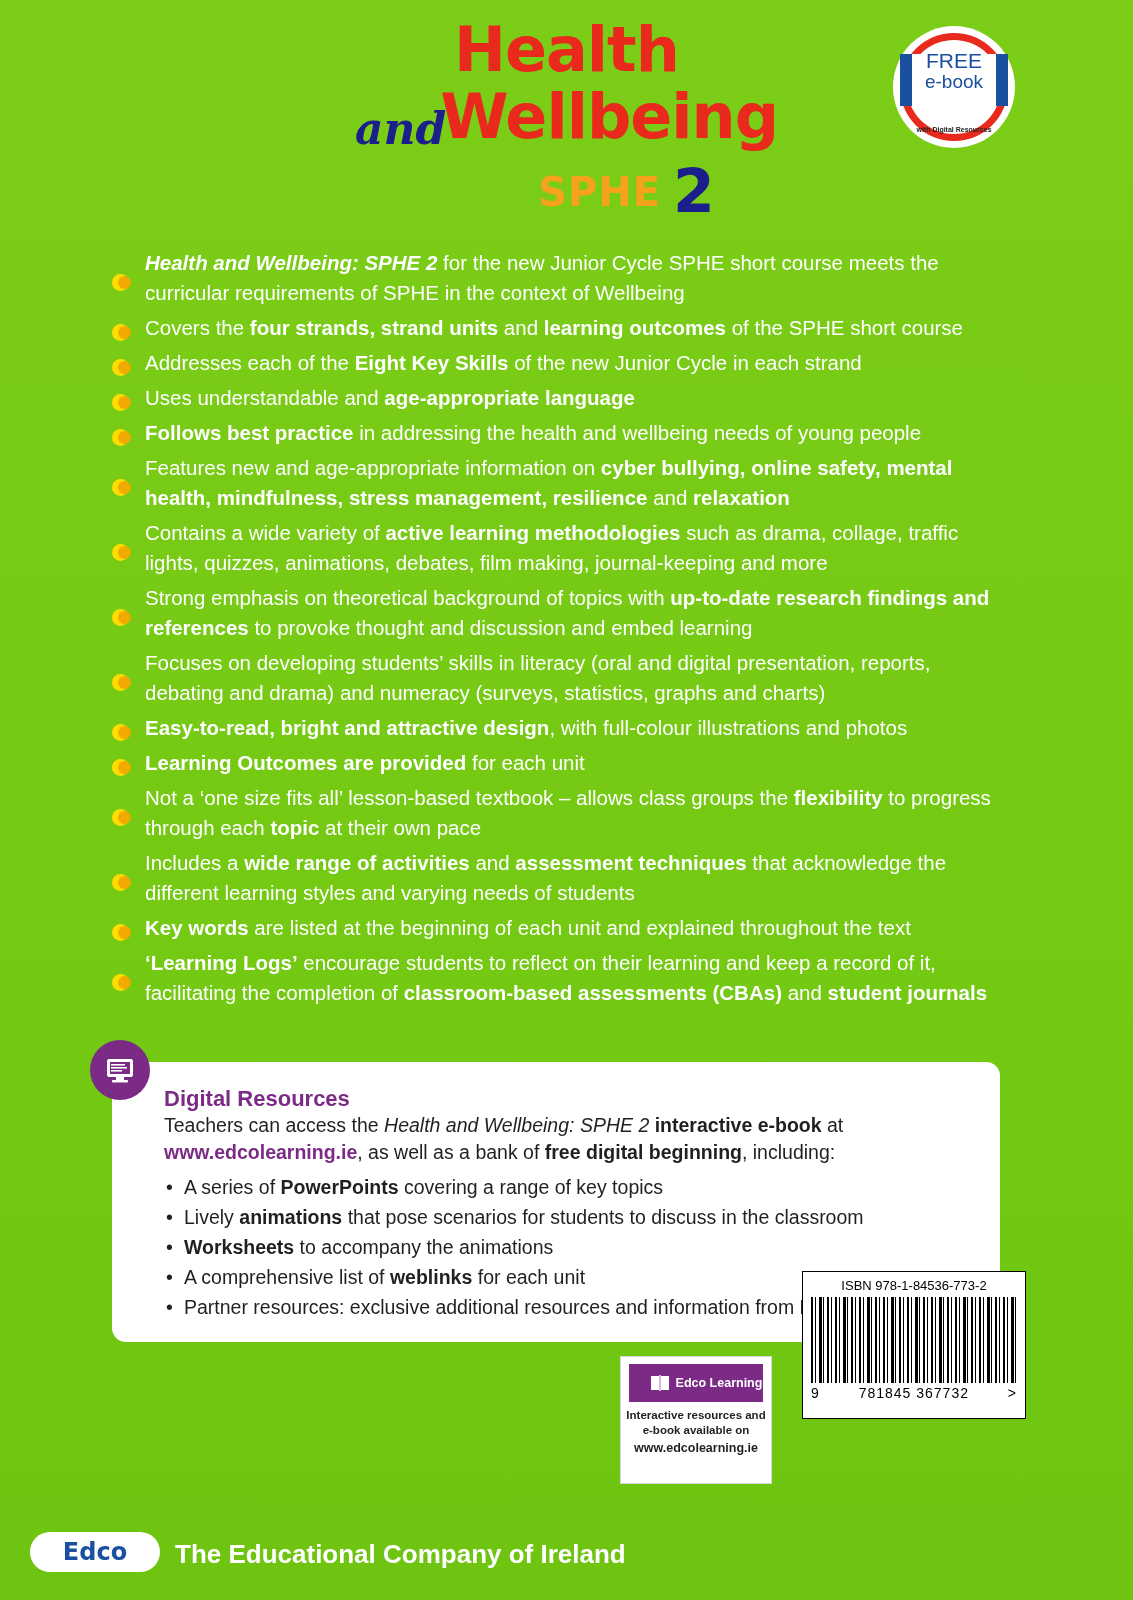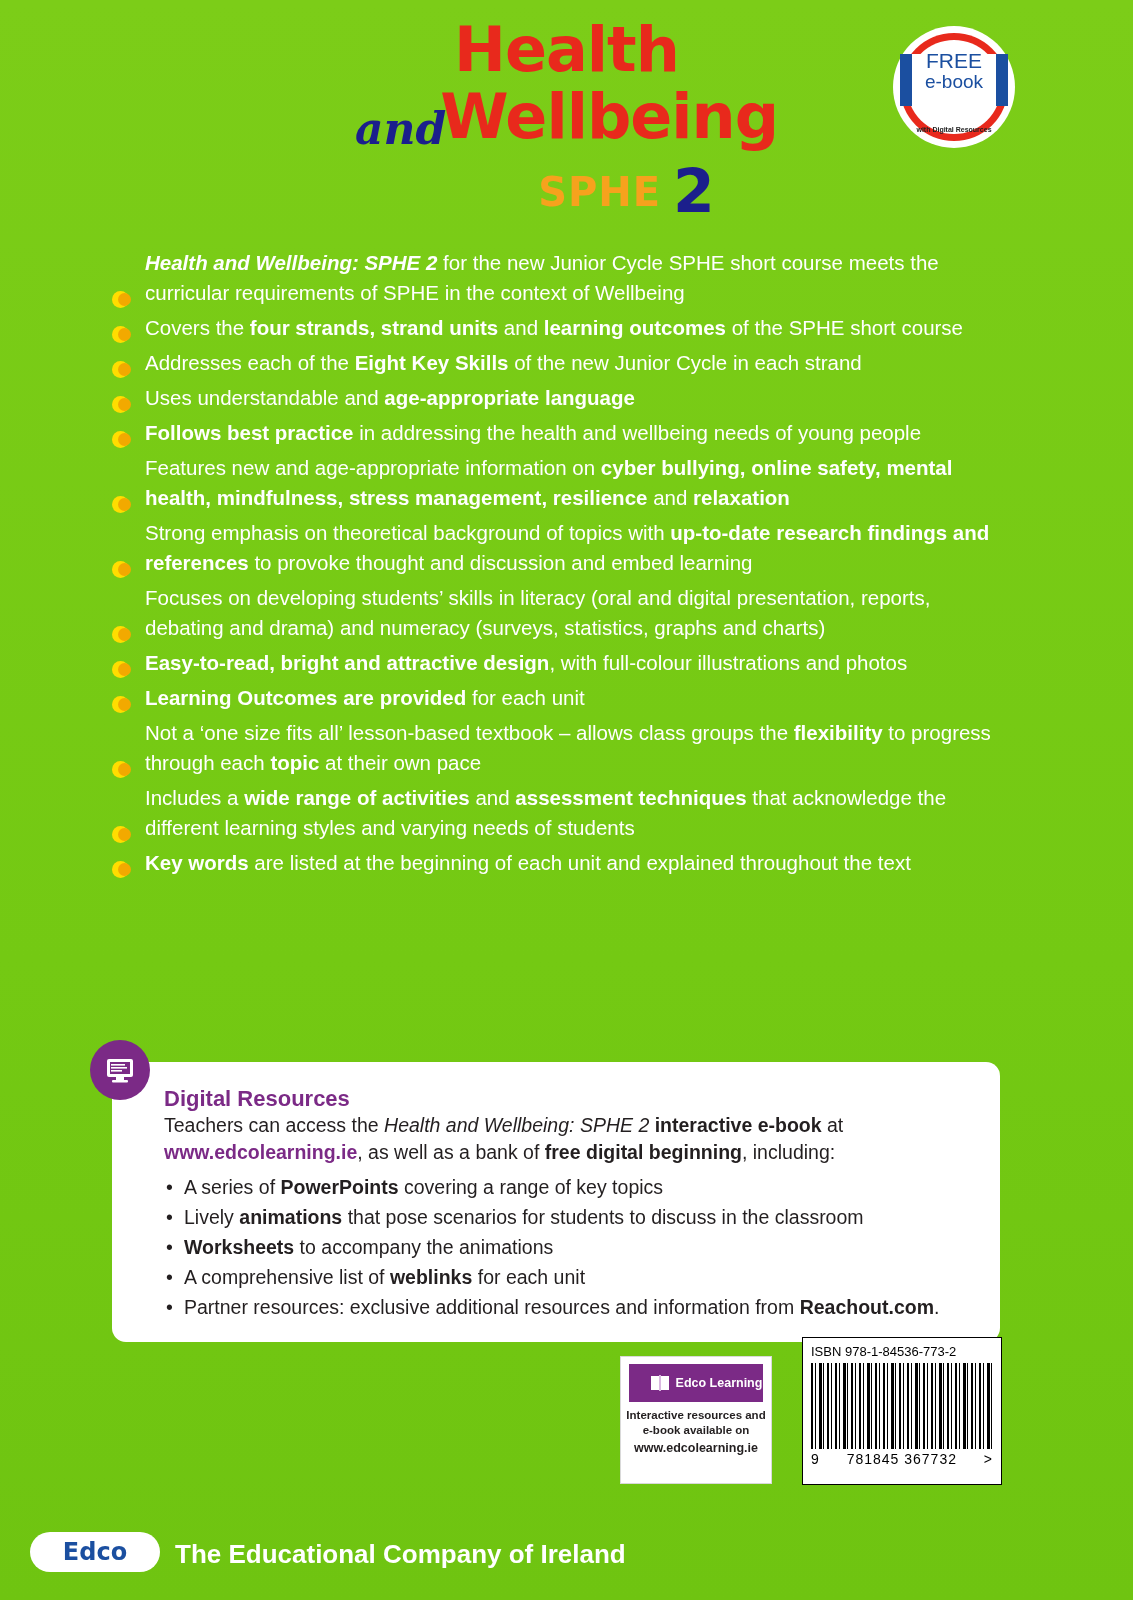--- a/index.html
+++ b/index.html
@@ -152,21 +152,21 @@
 
   
   .bullets {
     position: absolute;
     top: 248px;
     left: 112px;
     width: 900px;
   }
   .bullet-row {
     display: flex;
-    align-items: flex-end;
+    align-items: center;
     margin-bottom: 5px;
   }
   .bullet-dot {
     flex: 0 0 auto;
     width: 21px;
     height: 17px;
     margin-top: 8px;
     margin-right: 12px;
     position: relative;
   }
@@ -294,27 +294,28 @@
   .elb-url {
     margin-top: 3px;
     color: #231f20;
     font-size: 12.5px;
     font-weight: bold;
   }
 
   .isbn-box {
     position: absolute;
     left: 802px;
-    top: 1337px;
-    width: 200px;
+    top: 1271px;
+    width: 224px;
     height: 148px;
     background: #ffffff;
     border: 1px solid #000000;
     box-sizing: border-box;
     padding: 6px 8px 0 8px;
+    text-align: center;
   }
   .isbn-text {
     font-size: 13px;
     color: #000000;
     font-family: "Liberation Sans", sans-serif;
     margin-bottom: 4px;
   }
   .barcode {
     height: 86px;
     width: 100%;
@@ -415,20 +416,24 @@
       <div class="bullet-row">
         <span class="bullet-dot"></span>
         <div class="bullet-text"><b>Follows best practice</b> in addressing the health and wellbeing needs of young people</div>
       </div>
       <div class="bullet-row">
         <span class="bullet-dot"></span>
         <div class="bullet-text">Features new and age-appropriate information on <b>cyber bullying, online safety, mental health, mindfulness, stress management, resilience</b> and <b>relaxation</b></div>
       </div>
       <div class="bullet-row">
         <span class="bullet-dot"></span>
+        <div class="bullet-text">Contains a wide variety of <b>active learning methodologies</b> such as drama, collage, traffic lights, quizzes, animations, debates, film making, journal-keeping and more</div>
+      </div>
+      <div class="bullet-row">
+        <span class="bullet-dot"></span>
         <div class="bullet-text">Strong emphasis on theoretical background of topics with <b>up-to-date research findings and references</b> to provoke thought and discussion and embed learning</div>
       </div>
       <div class="bullet-row">
         <span class="bullet-dot"></span>
         <div class="bullet-text">Focuses on developing students’ skills in literacy (oral and digital presentation, reports, debating and drama) and numeracy (surveys, statistics, graphs and charts)</div>
       </div>
       <div class="bullet-row">
         <span class="bullet-dot"></span>
         <div class="bullet-text"><b>Easy-to-read, bright and attractive design</b>, with full-colour illustrations and photos</div>
       </div>
@@ -440,20 +445,24 @@
         <span class="bullet-dot"></span>
         <div class="bullet-text">Not a ‘one size fits all’ lesson-based textbook – allows class groups the <b>flexibility</b> to progress through each <b>topic</b> at their own pace</div>
       </div>
       <div class="bullet-row">
         <span class="bullet-dot"></span>
         <div class="bullet-text">Includes a <b>wide range of activities</b> and <b>assessment techniques</b> that acknowledge the different learning styles and varying needs of students</div>
       </div>
       <div class="bullet-row">
         <span class="bullet-dot"></span>
         <div class="bullet-text"><b>Key words</b> are listed at the beginning of each unit and explained throughout the text</div>
+      </div>
+      <div class="bullet-row">
+        <span class="bullet-dot"></span>
+        <div class="bullet-text"><b>‘Learning Logs’</b> encourage students to reflect on their learning and keep a record of it, facilitating the completion of <b>classroom-based assessments (CBAs)</b> and <b>student journals</b></div>
       </div>
     </div>
 
   <div class="dr-panel">
     <div class="dr-icon">
       <svg width="30" height="26" viewBox="0 0 30 26" aria-hidden="true">
         <rect x="2" y="2" width="26" height="18" rx="2" fill="#ffffff"></rect>
         <rect x="5" y="5" width="20" height="12" fill="#7b2a86"></rect>
         <rect x="6" y="7" width="14" height="1.6" fill="#ffffff"></rect>
         <rect x="6" y="10" width="16" height="1.6" fill="#ffffff"></rect>

